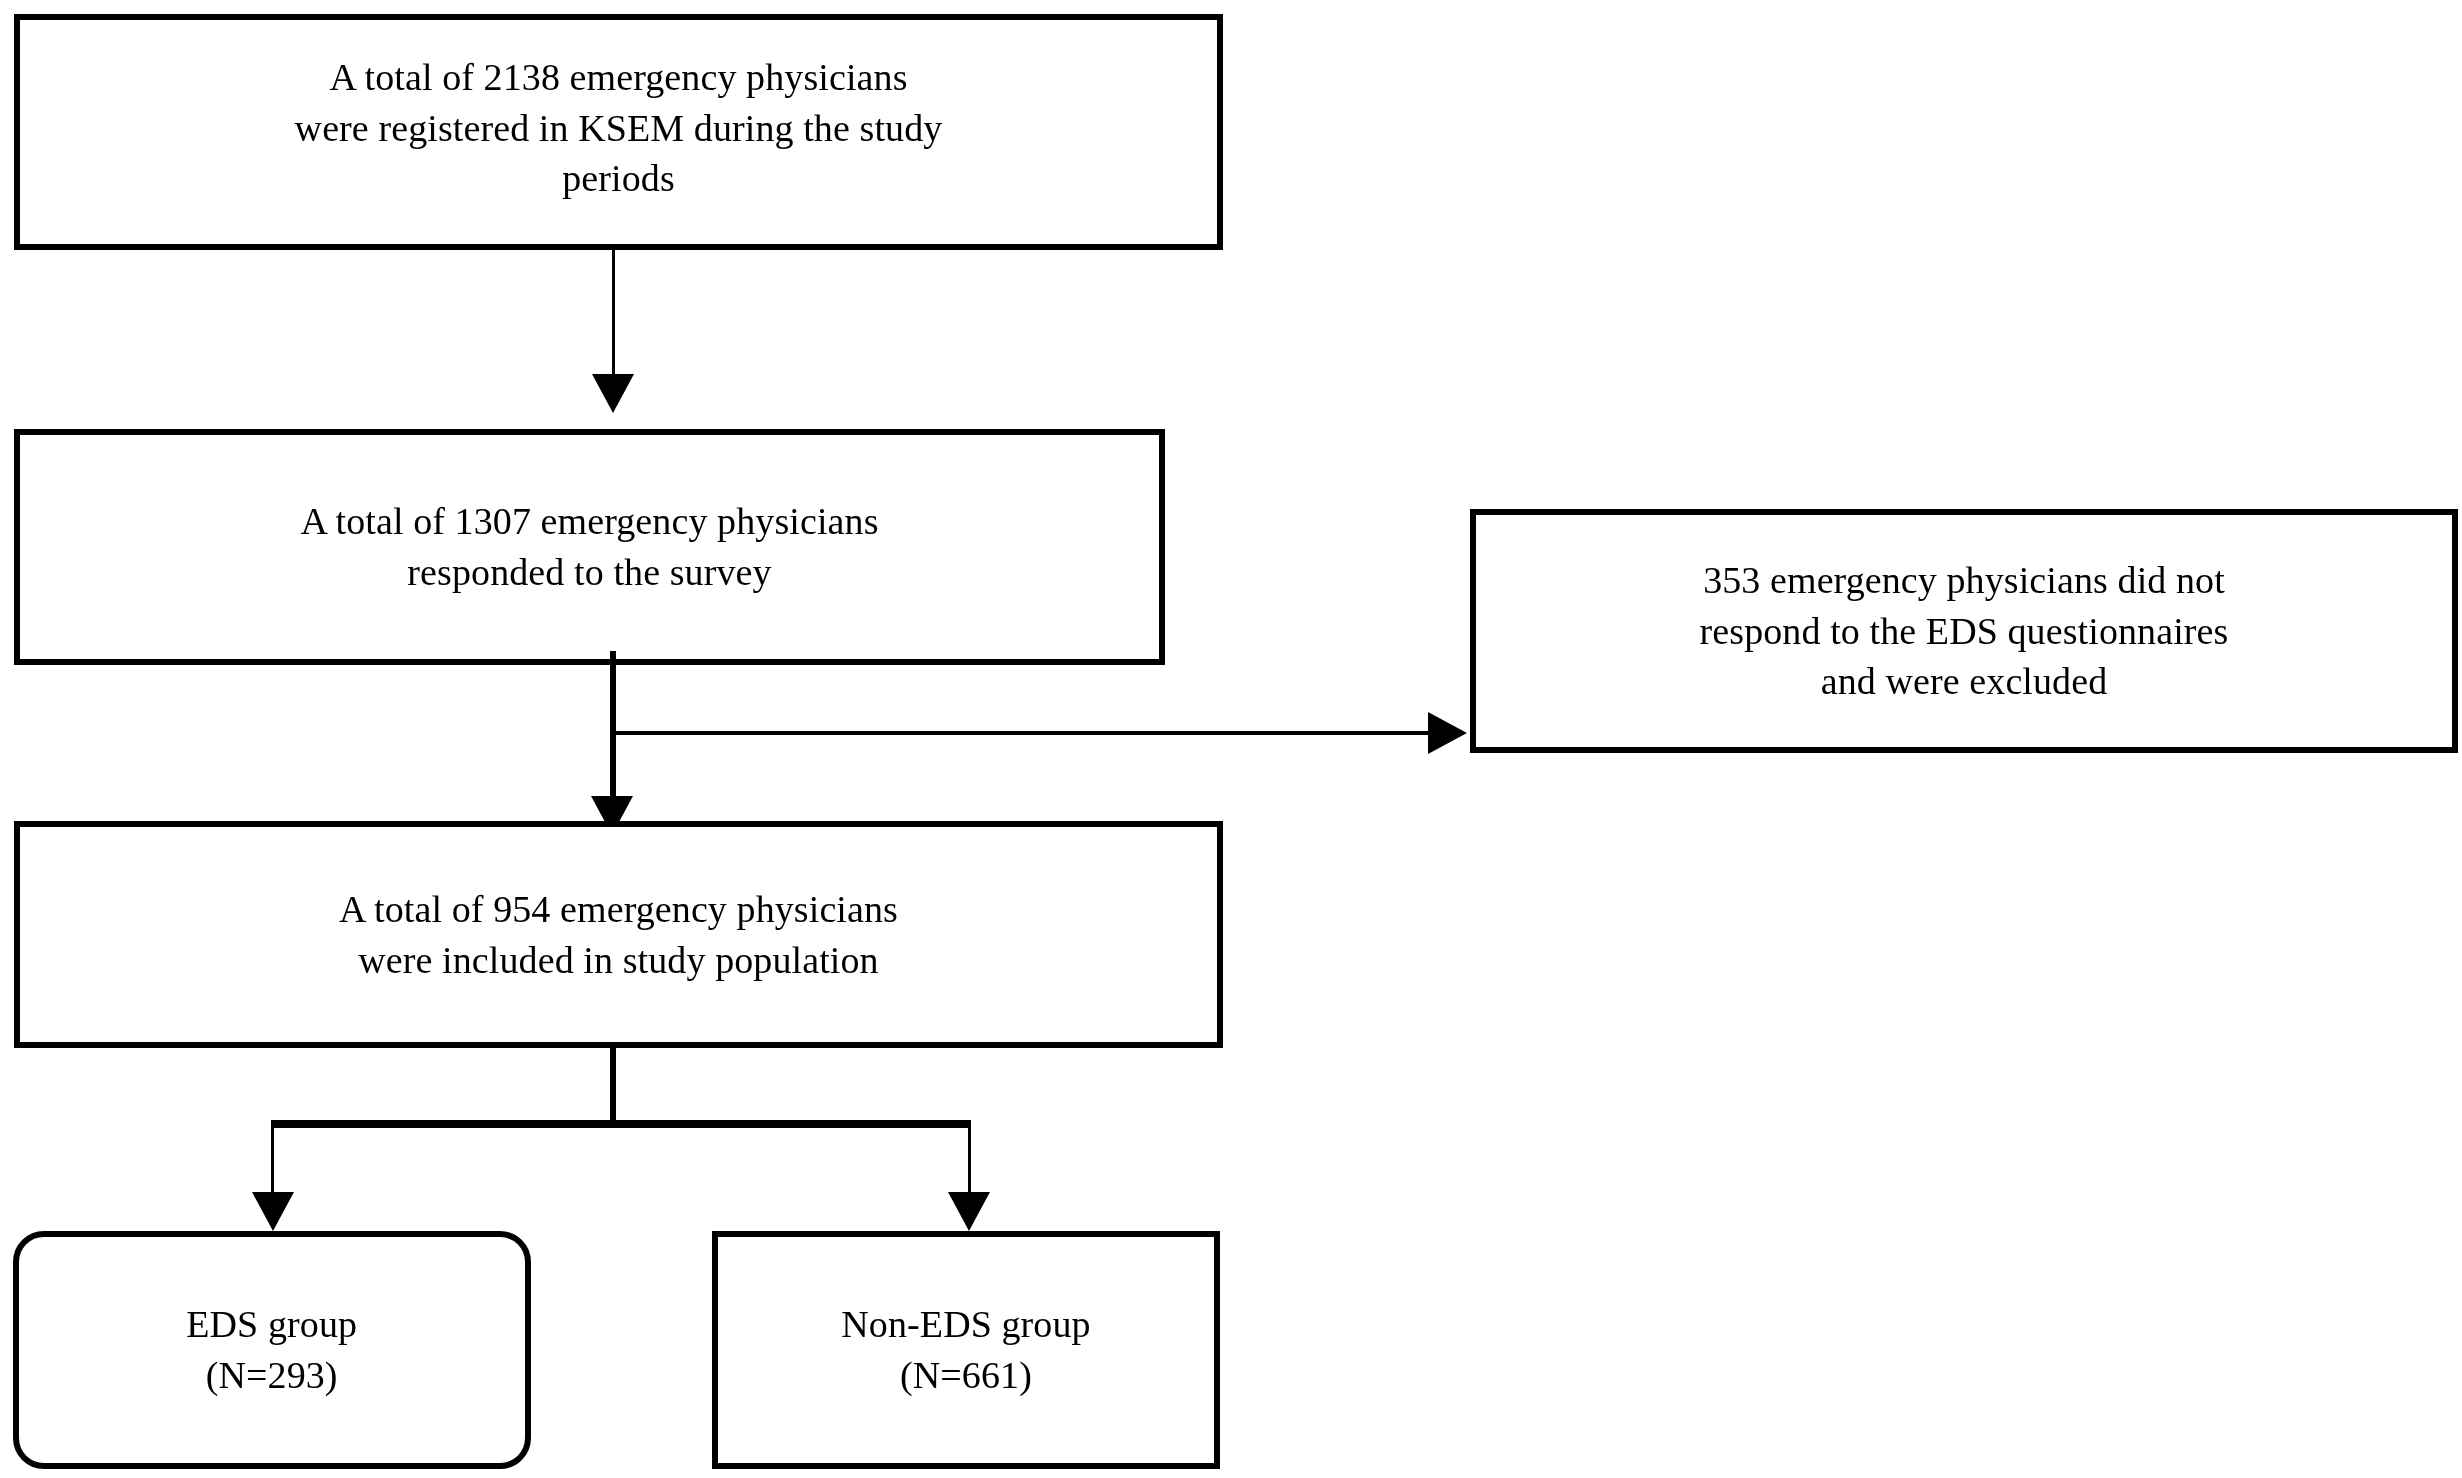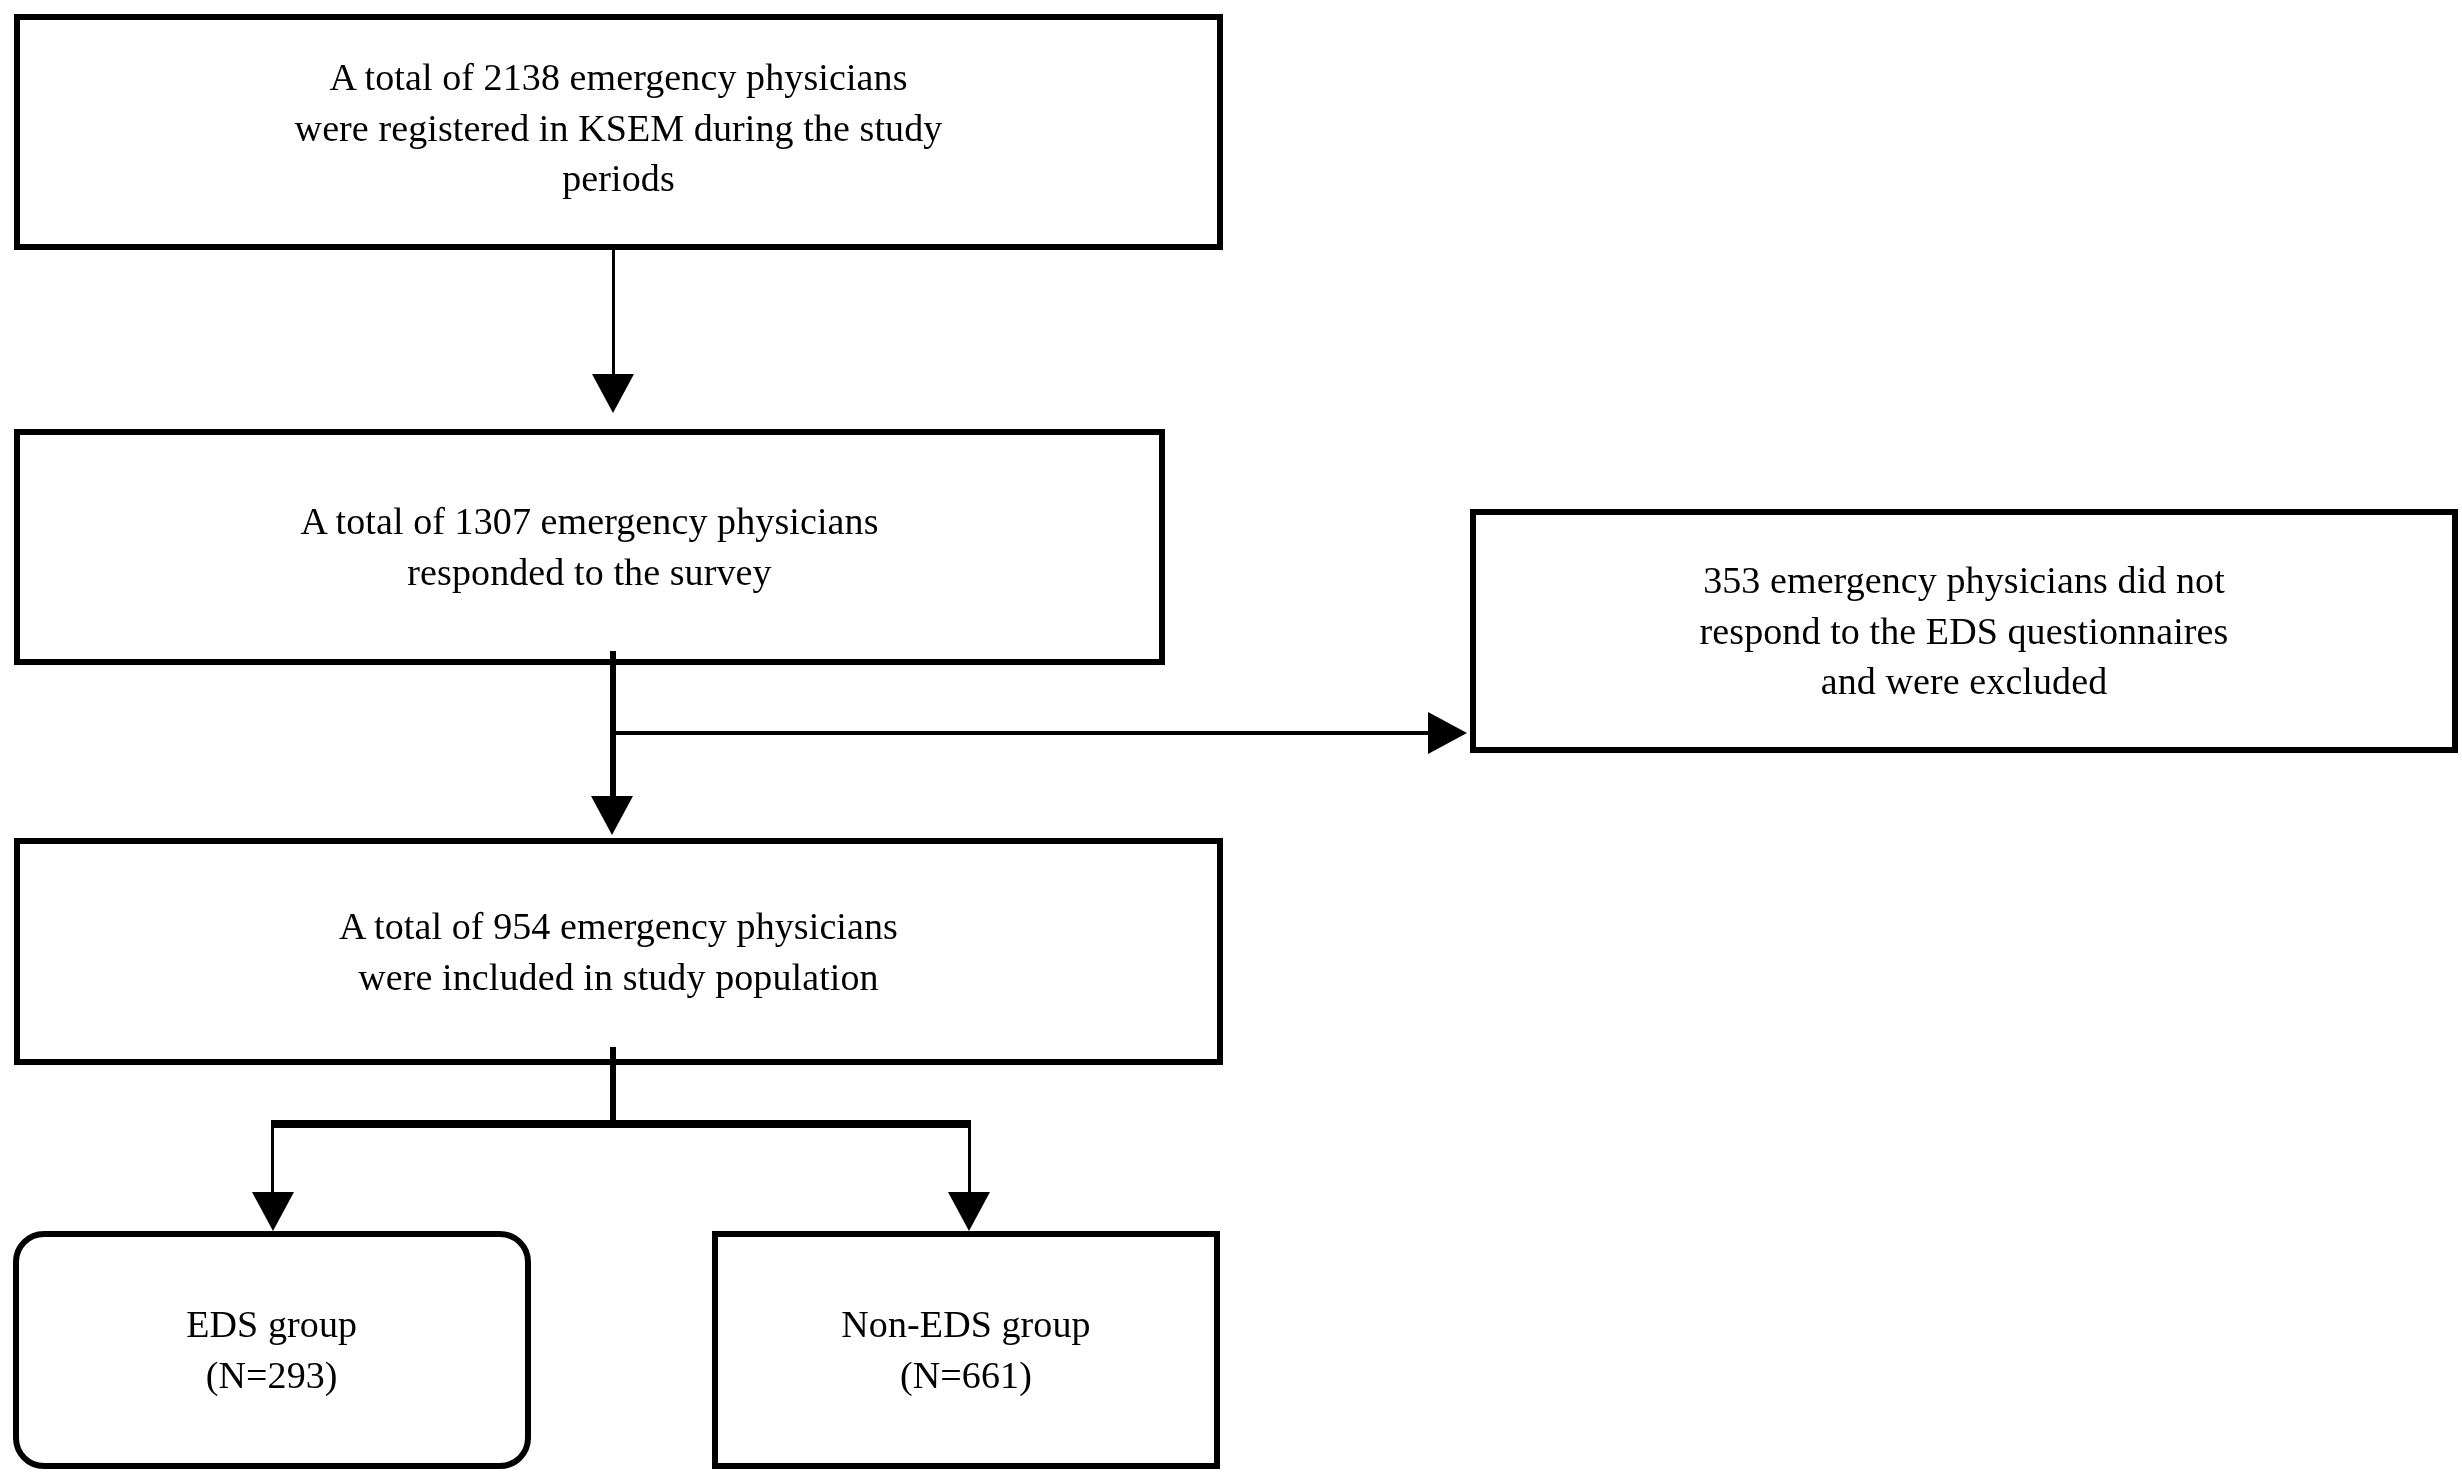--- a/index.html
+++ b/index.html
@@ -25,21 +25,21 @@
     width:100%;
     padding:0 25px;
     box-sizing:border-box;
     white-space:pre-line;
   }
 
   
   #box-registered { left:14px;   top:14px;    width:1209px; height:236px; }
   #box-responded  { left:14px;   top:409px;   width:1151px; height:236px;margin-top:20px; }
   #box-excluded   { left:1470px; top:509px;   width:988px; height:244px; }
-  #box-included   { left:14px;   top:821px;  width:1209px; height:227px;margin-top:17px; }
+  #box-included   { left:14px;   top:821px;  width:1209px; height:227px; }
   #box-eds        { left:12.7px;   top:1231px;  width:518px;  height:238px;border-radius:31px; }
   #box-noneds     { left:712px; top:1231px;  width:508px;  height:238px; }
 
   
   #box-registered .txt{ transform:translateY(-3.8px); }
 
   
   .vline{ position:absolute; background:#000000; }
   .hline{ position:absolute; background:#000000; }
 

